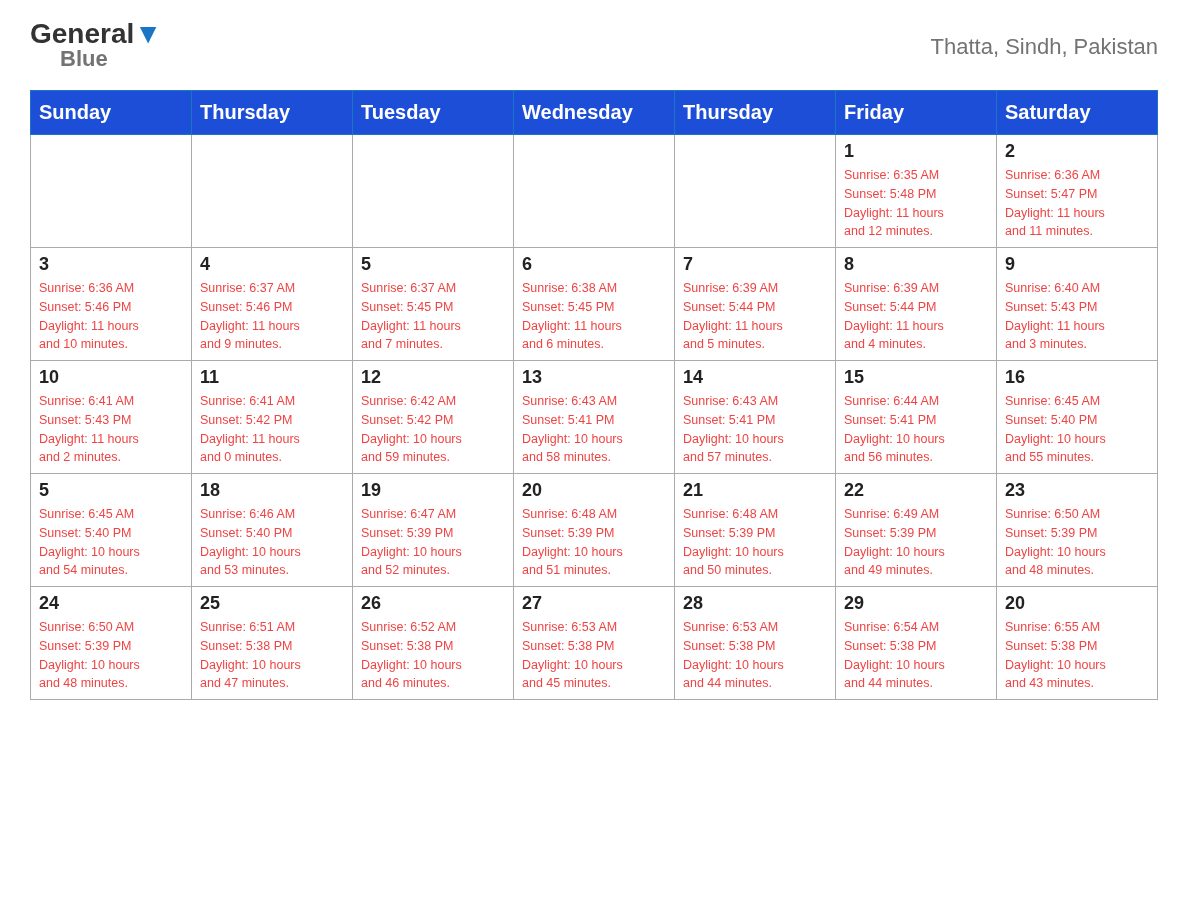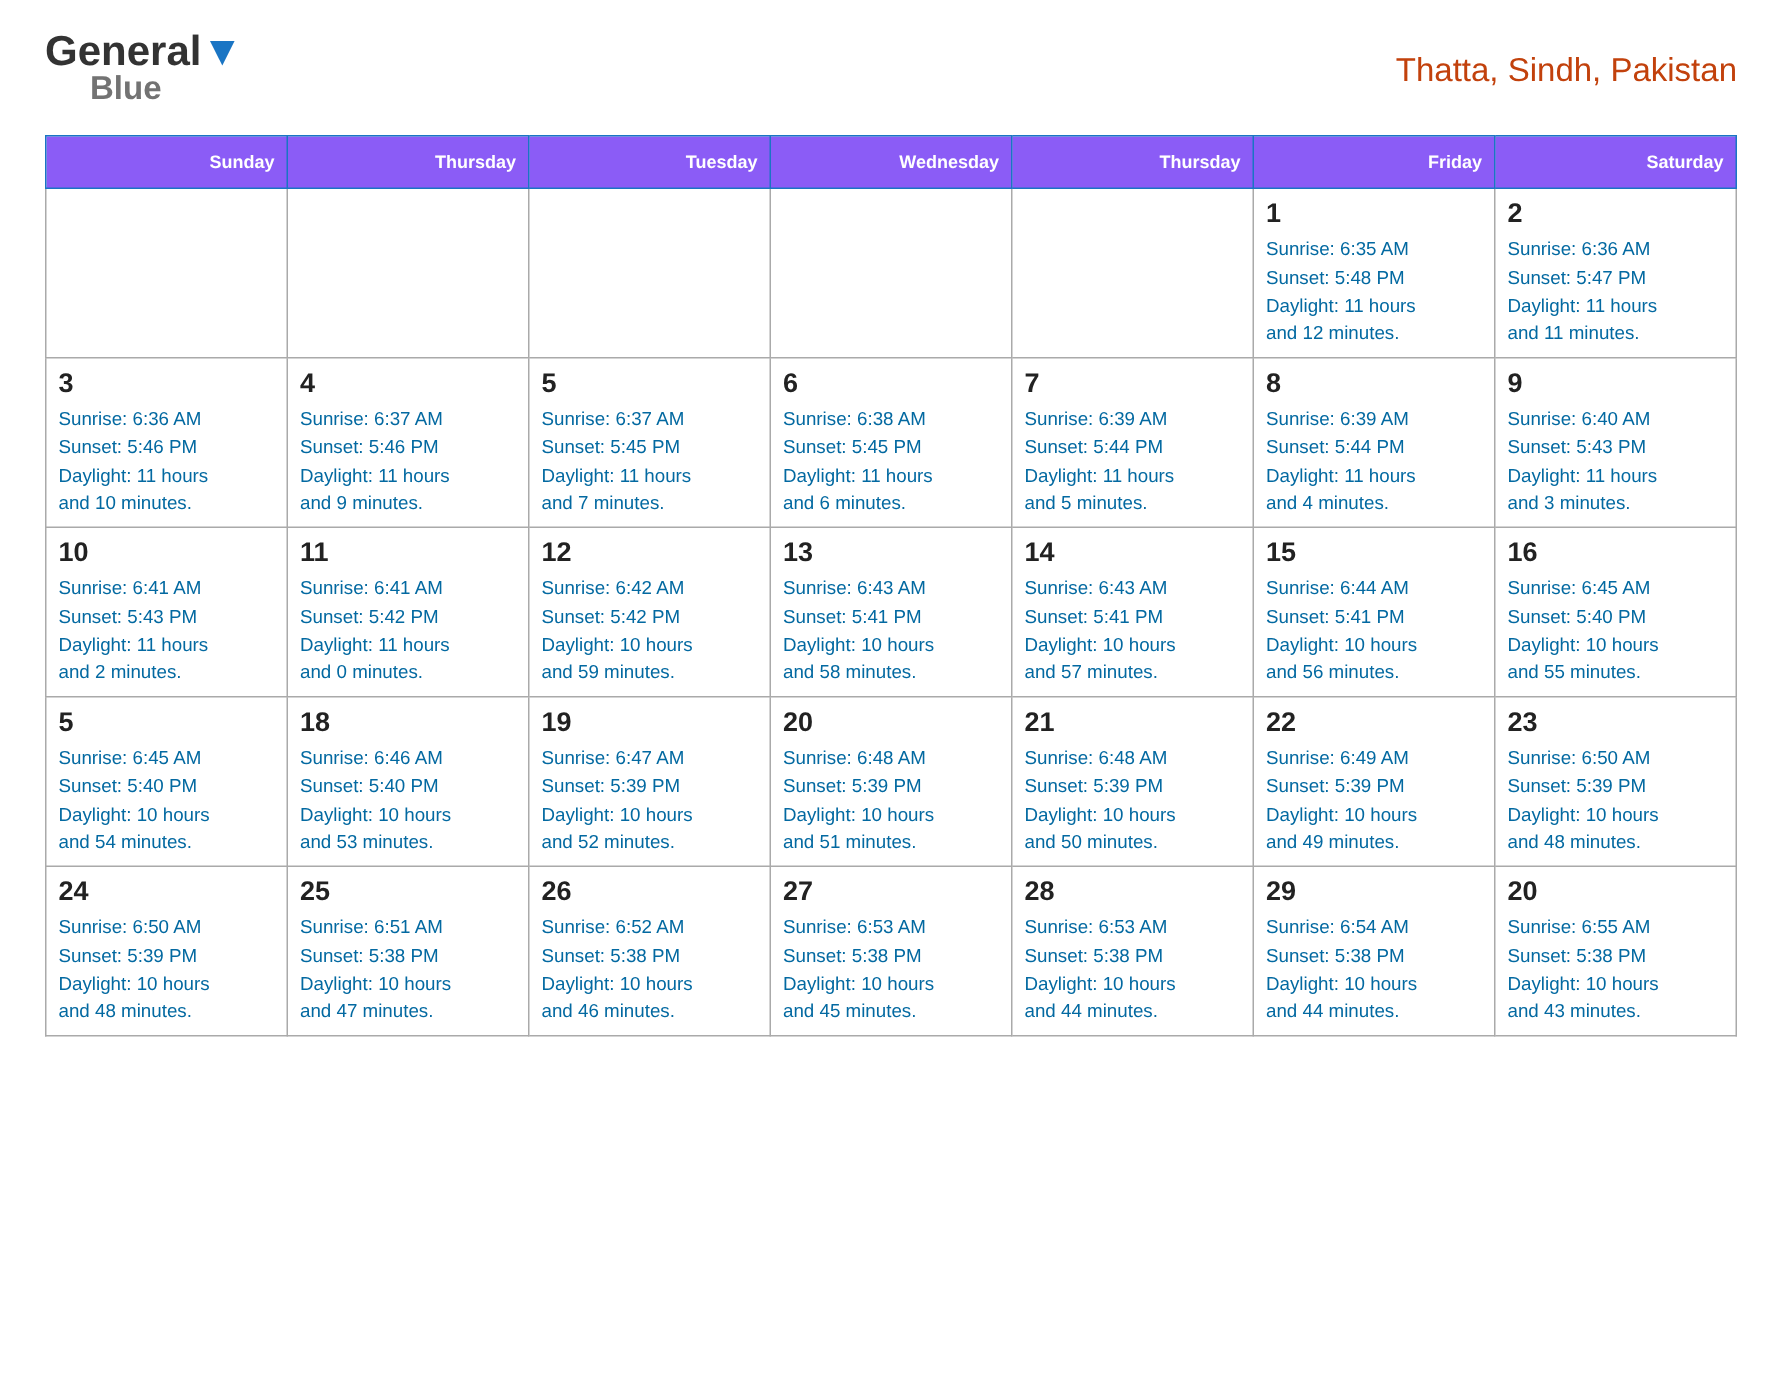--- a/index.html
+++ b/index.html
@@ -41,55 +41,55 @@
       text-align: right;
     }
     .month-year {
       font-size: 52px;
       font-weight: bold;
       color: #222;
       line-height: 1.1;
     }
     .location {
       font-size: 22px;
-      color: #c2410c;
+      color: #737373;
       margin-top: 4px;
     }
     .calendar {
       width: 100%;
       border-collapse: collapse;
       border: 1px solid #aaa;
     }
     .calendar th {
-      background-color: #8b5cf6;
+      background-color: #1d4ed8;
       color: #fff;
-      font-size: 12px;
+      font-size: 20px;
       font-weight: bold;
       padding: 10px 8px;
-      text-align: right;
+      text-align: left;
       border: 1px solid #1a75c4;
     }
     .calendar td {
       border: 1px solid #aaa;
       vertical-align: top;
       padding: 6px 8px;
       width: calc(100% / 7);
       min-height: 110px;
       height: 110px;
     }
     .day-number {
       font-size: 18px;
       font-weight: bold;
       color: #222;
       margin-bottom: 4px;
       display: block;
     }
     .day-info {
       font-size: 12.5px;
-      color: #0369a1;
+      color: #ef4444;
       line-height: 1.5;
     }
     .empty-cell {
       background: #fff;
     }
     tr.week-row td {
       background: #fff;
     }
   </style>
 </head>

